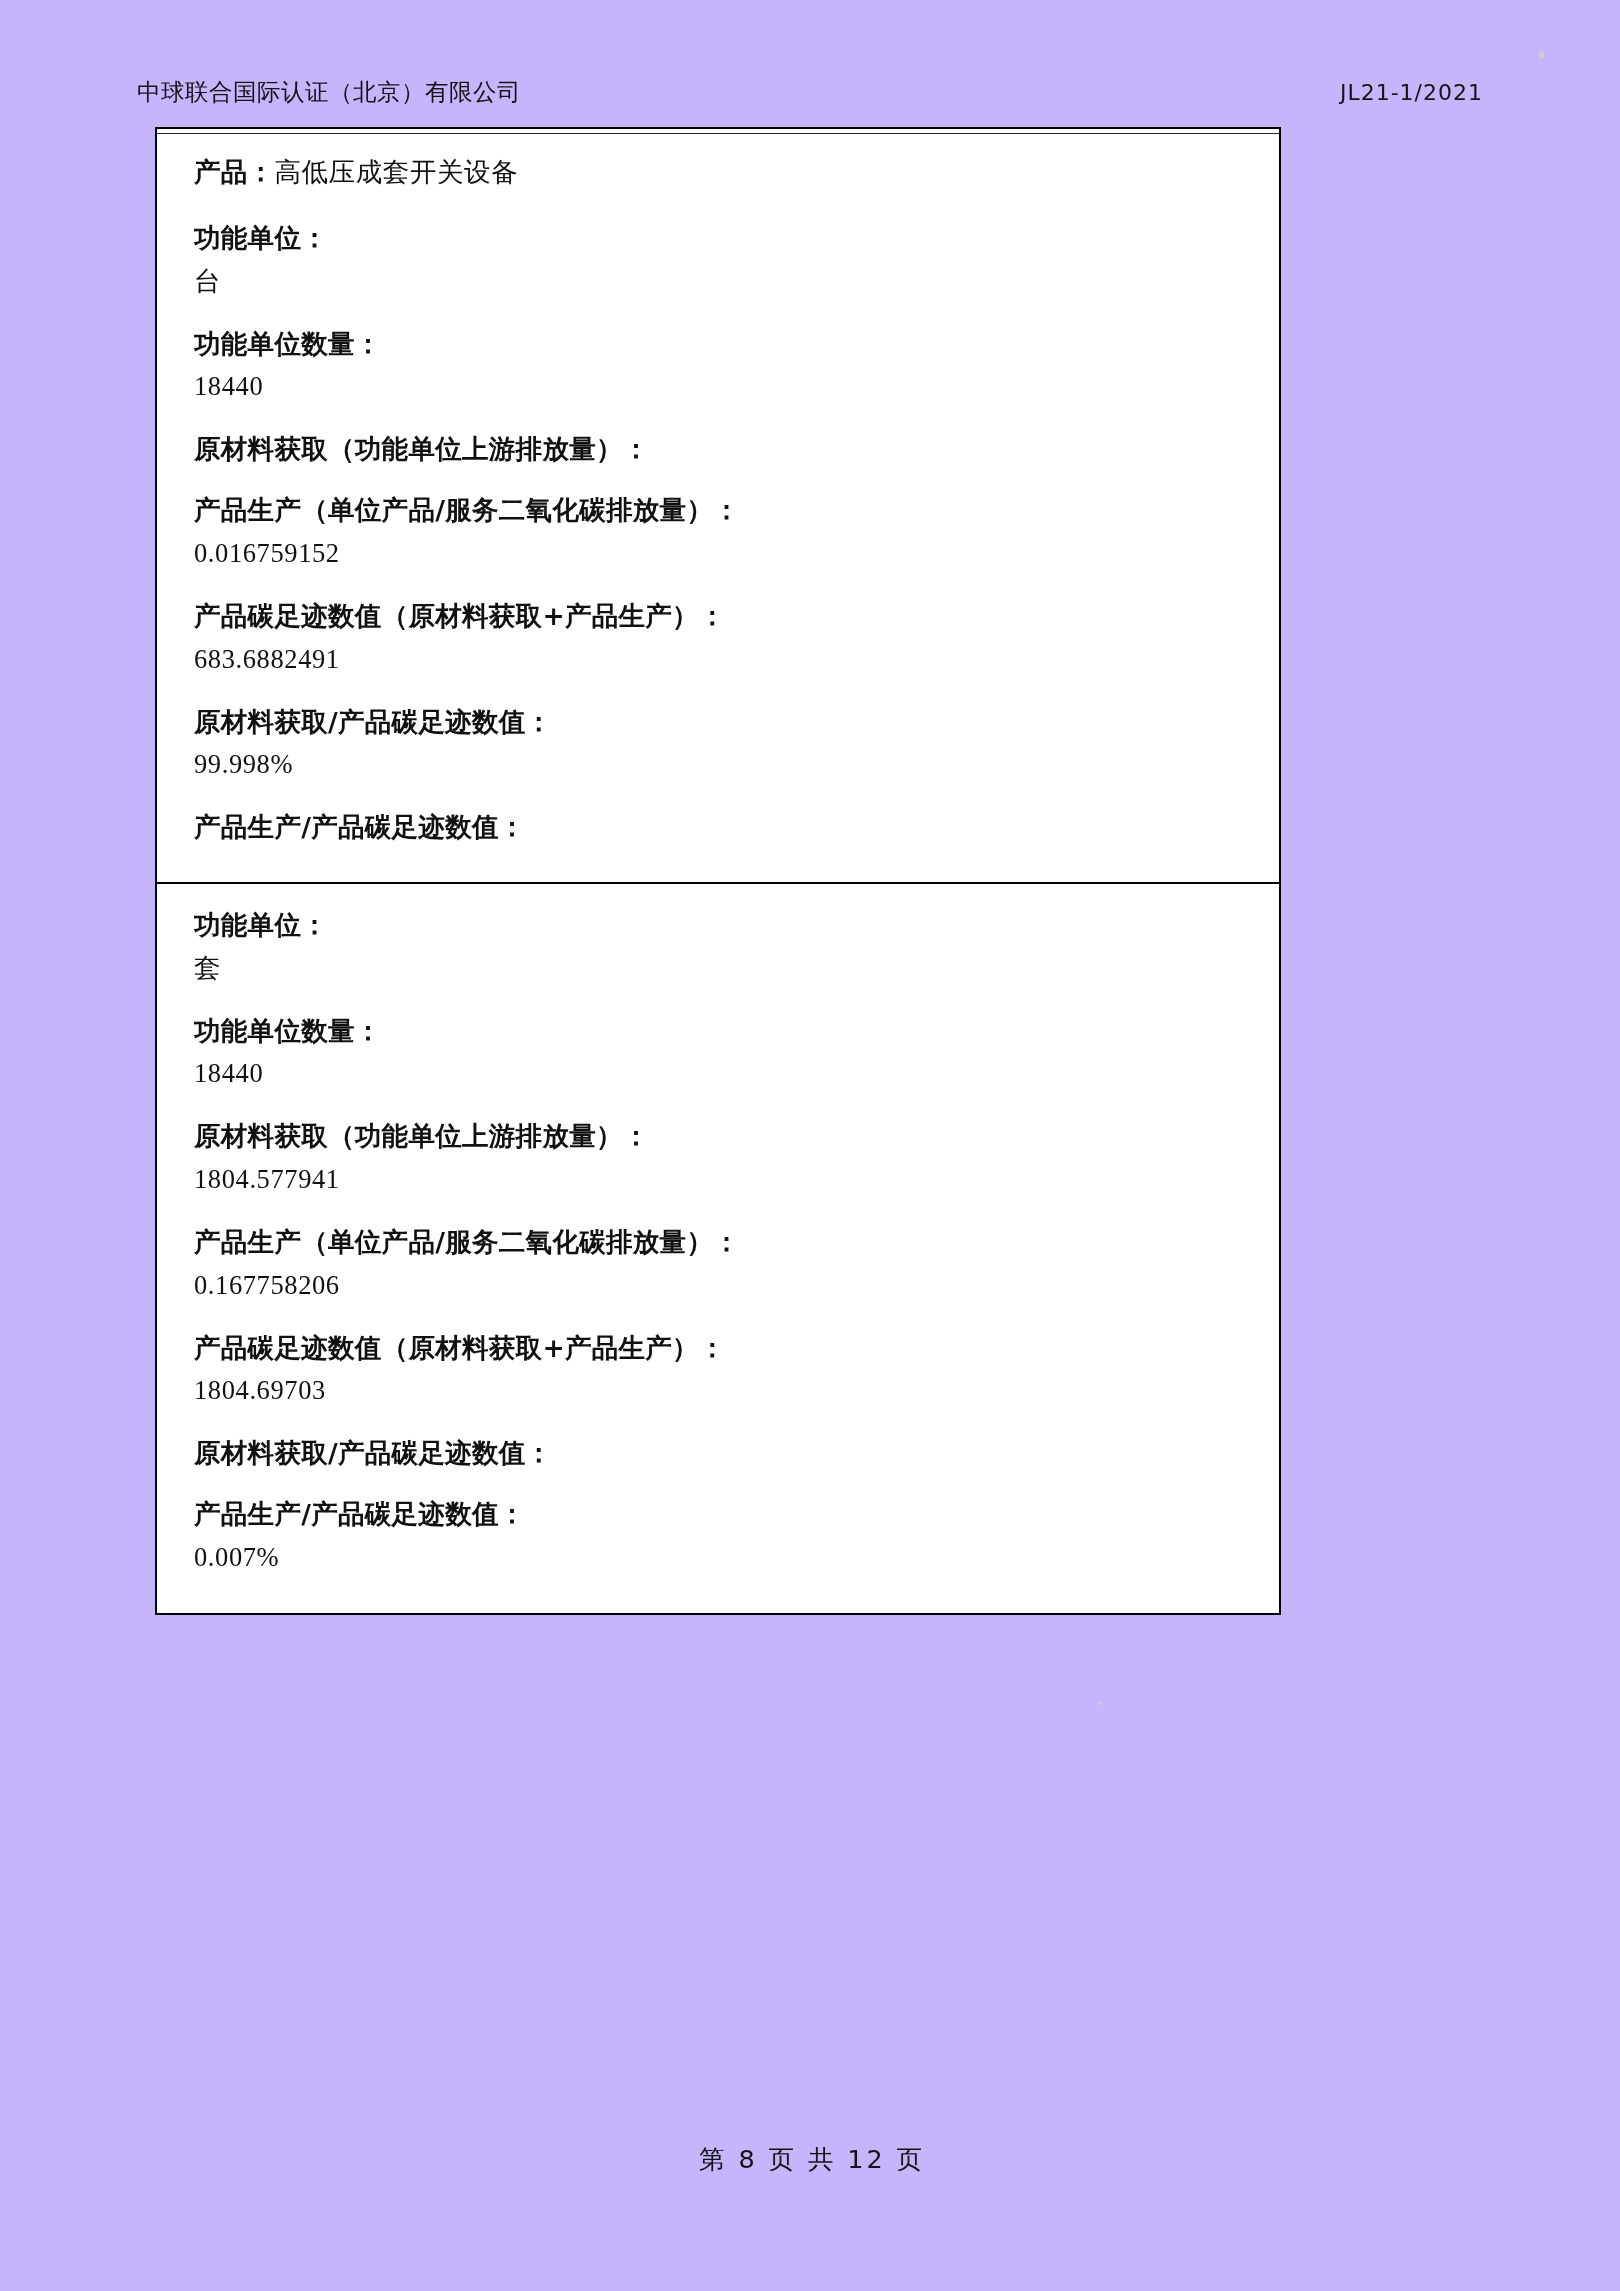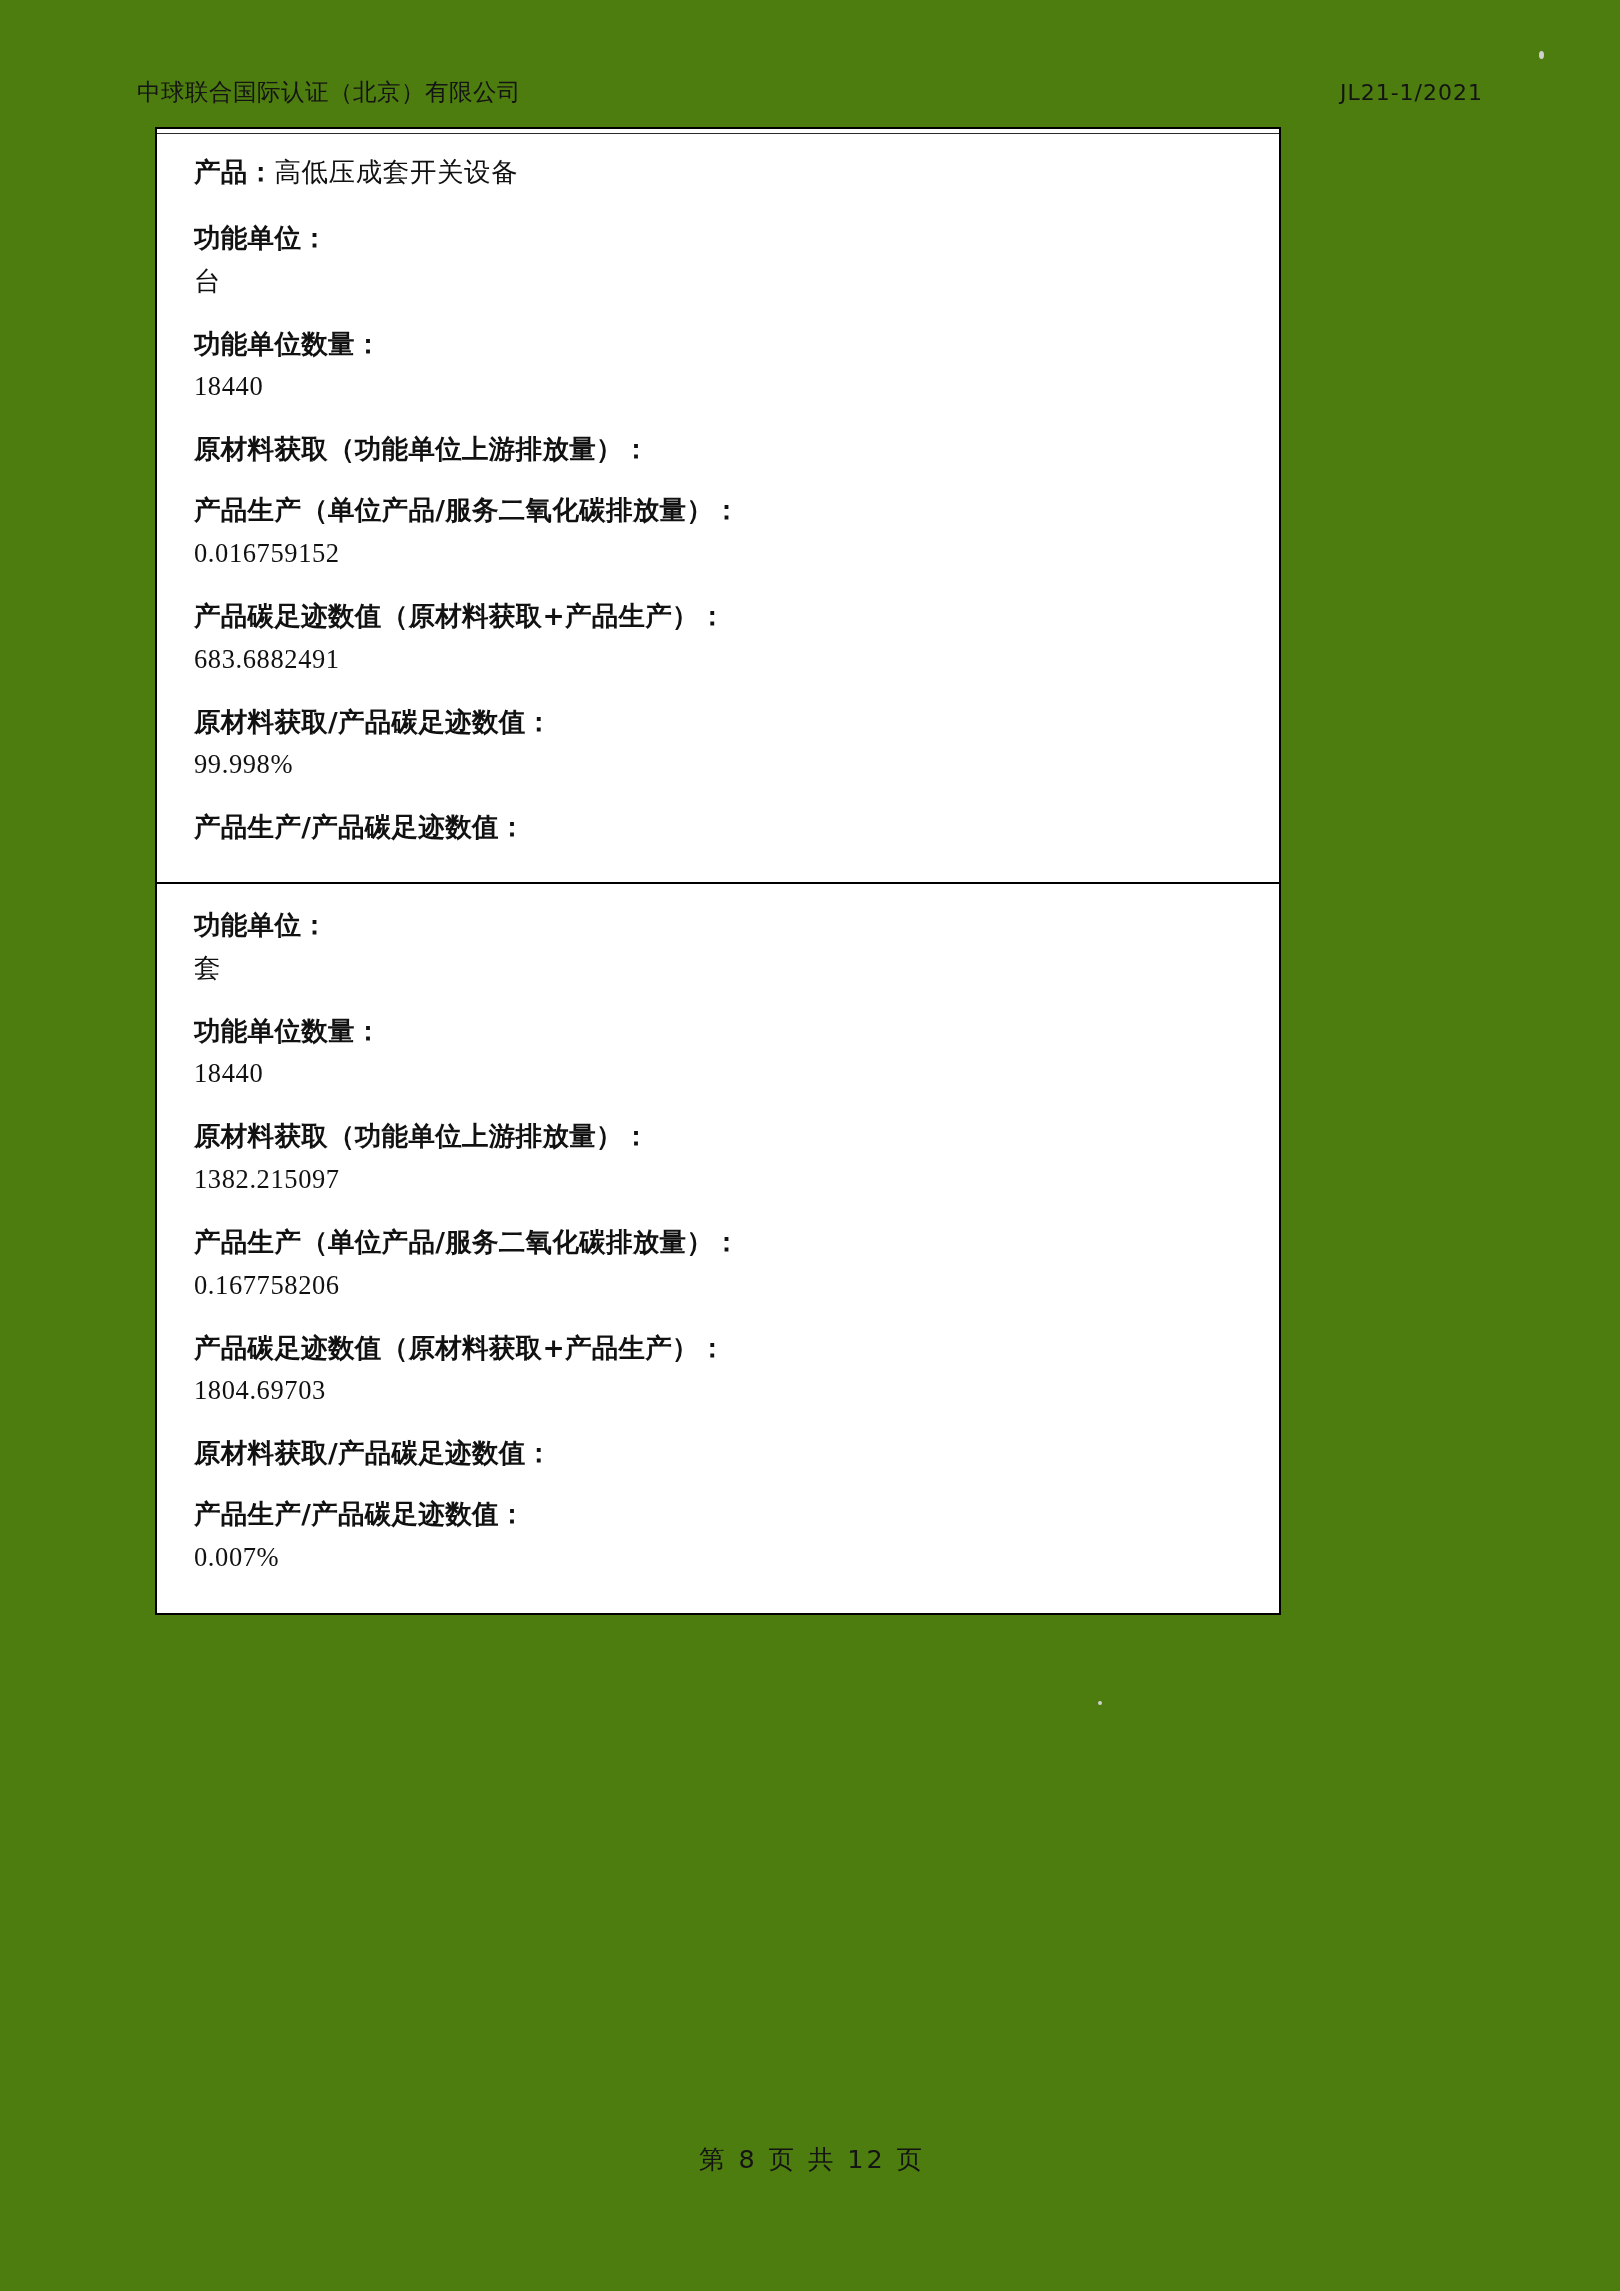--- a/index.html
+++ b/index.html
@@ -11,21 +11,21 @@
     width: 1620px;
     height: 2292px;
     position: relative;
     font-family: "Liberation Serif", serif;
     color: #1a1a1a;
     overflow: hidden;
   }
   .page {
     position: absolute;
     inset: 0;
-    background: #4d7c0f;
+    background: #c4b5fd;
   }
   
   .header {
     position: absolute;
     top: 76px;
     left: 137px;
     right: 137px;
     display: flex;
     justify-content: space-between;
     align-items: baseline;
@@ -171,21 +171,21 @@
       <div class="row">
         <div class="label">功能单位：</div>
         <div class="value">套</div>
       </div>
       <div class="row">
         <div class="label">功能单位数量：</div>
         <div class="value">18440</div>
       </div>
       <div class="row">
         <div class="label">原材料获取（功能单位上游排放量）：</div>
-        <div class="value">1382.215097</div>
+        <div class="value">1804.577941</div>
       </div>
       <div class="row">
         <div class="label">产品生产（单位产品/服务二氧化碳排放量）：</div>
         <div class="value">0.167758206</div>
       </div>
       <div class="row">
         <div class="label">产品碳足迹数值（原材料获取+产品生产）：</div>
         <div class="value">1804.69703</div>
       </div>
       <div class="row">

